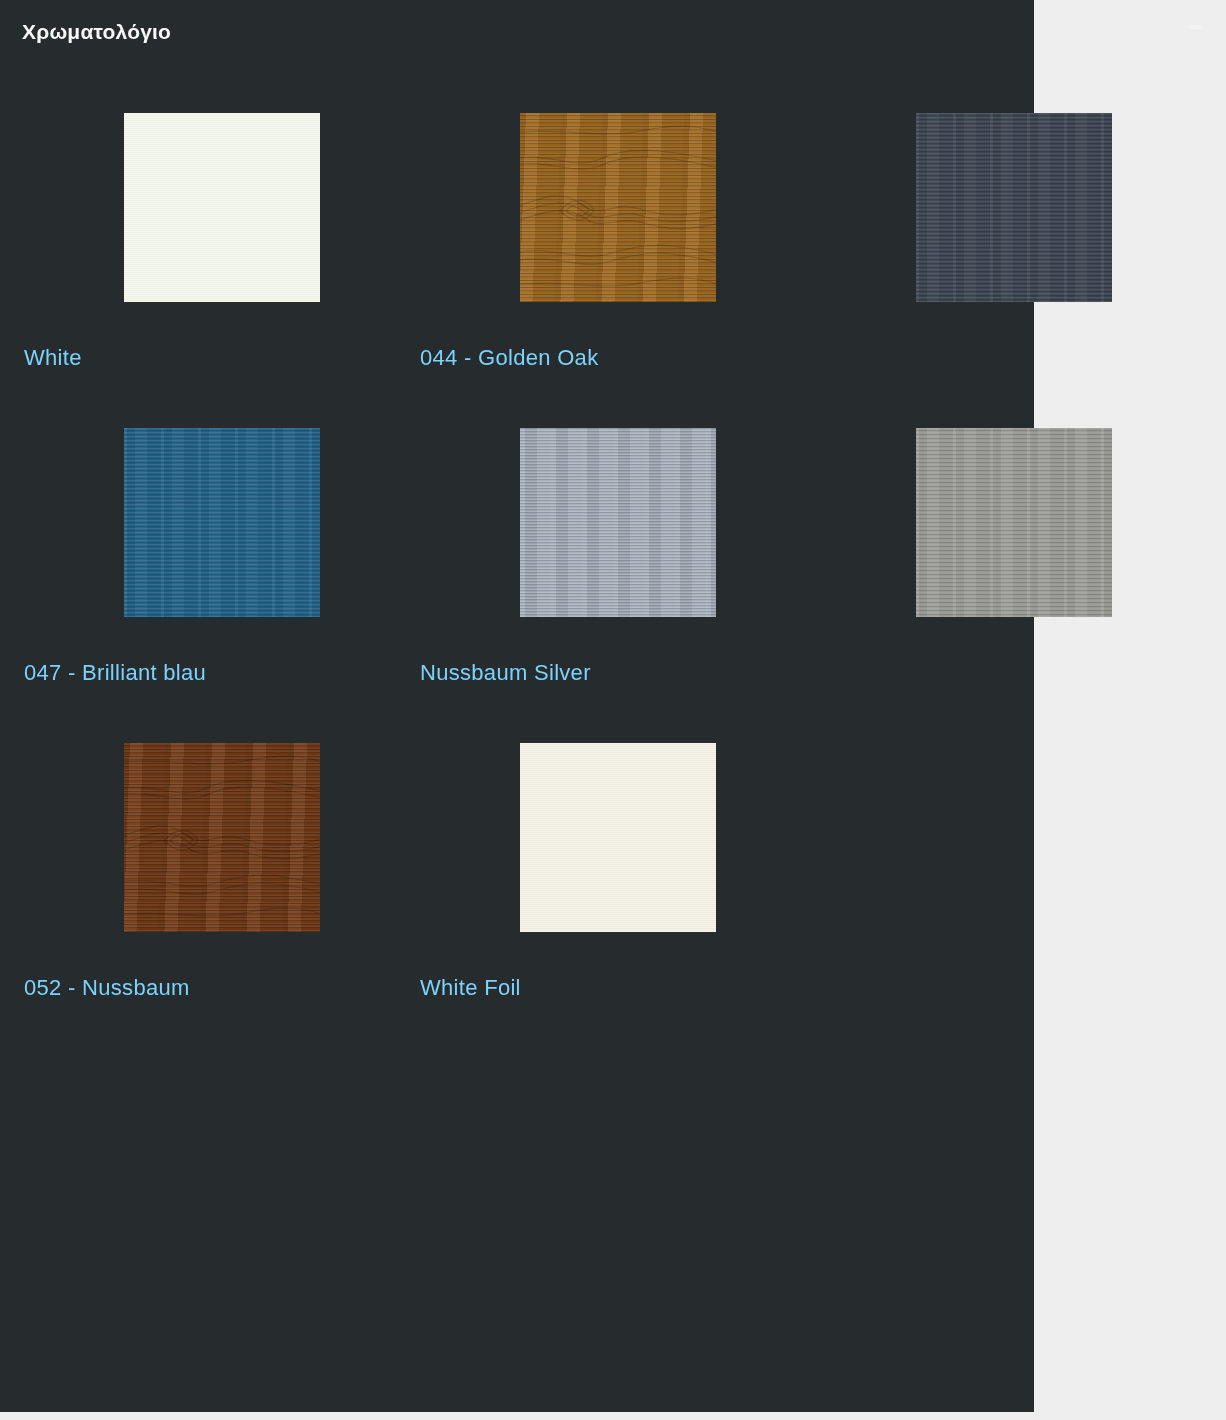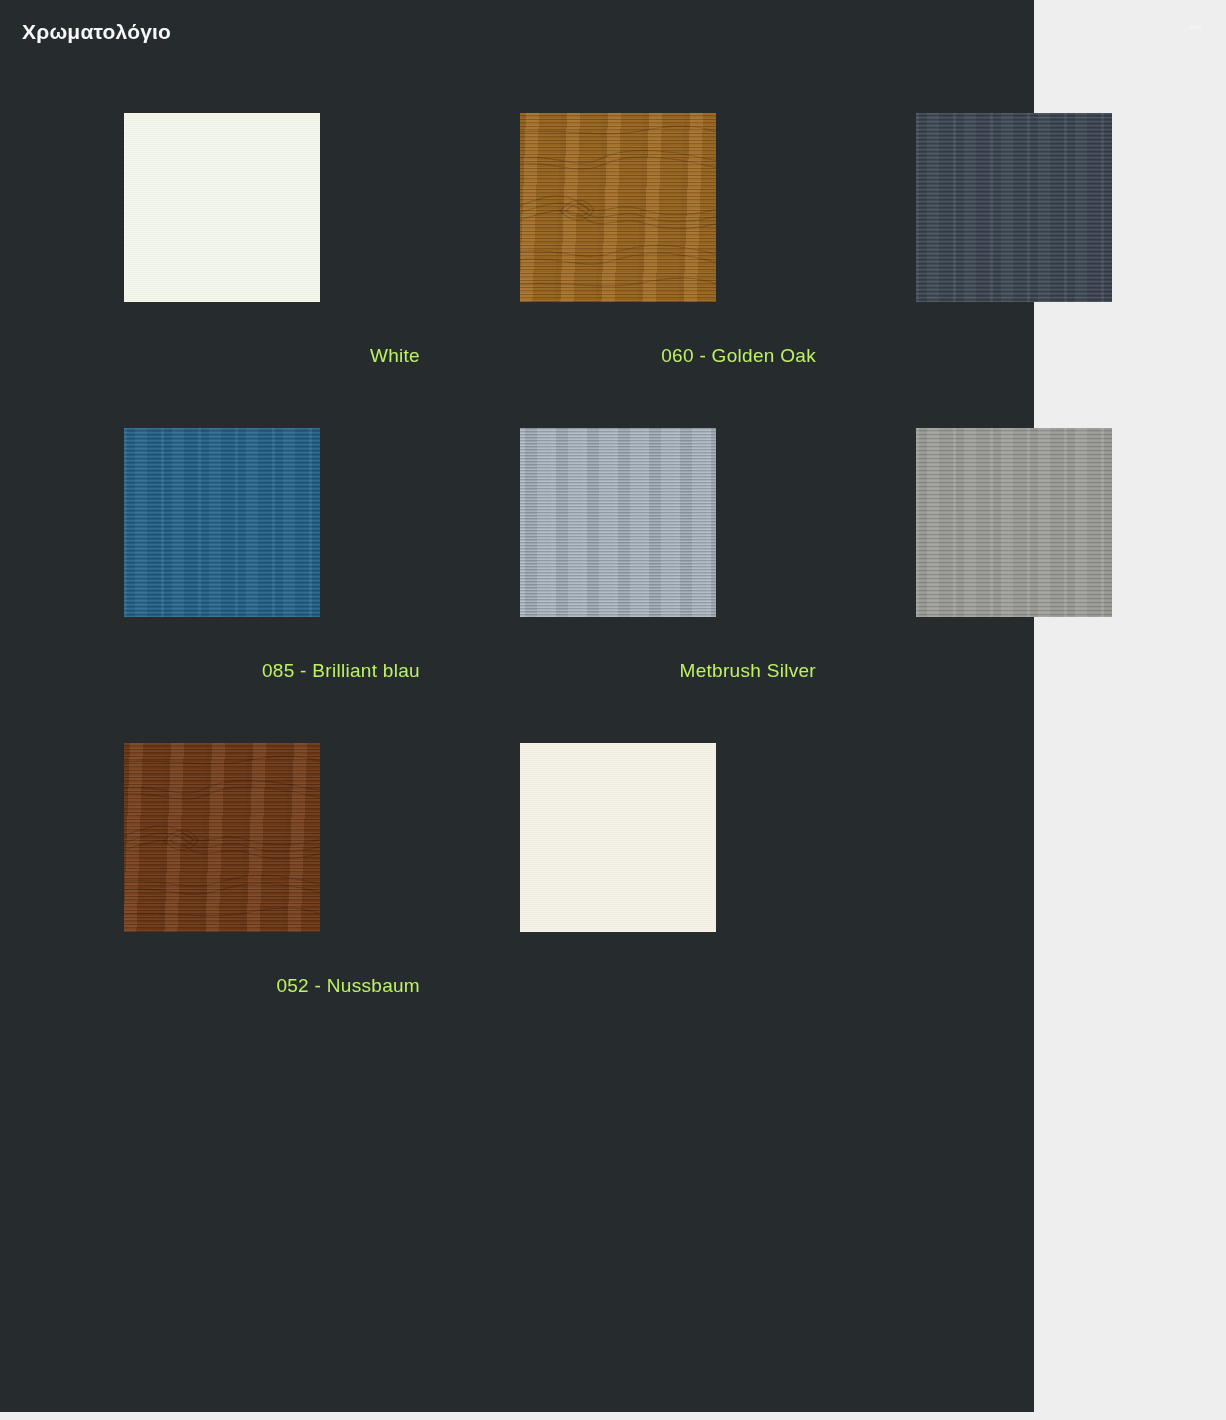--- a/index.html
+++ b/index.html
@@ -87,23 +87,23 @@
   }
   .swatch-chip .grain {
     position: absolute;
     inset: 0;
   }
   .swatch-label {
     position: absolute;
     left: -100px;
     right: -100px;
     top: 232px;
-    text-align: right;
-    font-size: 19px;
-    color: #bef264;
+    text-align: left;
+    font-size: 22px;
+    color: #7dd3fc;
     letter-spacing: 0.3px;
     white-space: nowrap;
   }
 
   
 
   
   .tex-flat .grain {
     background-image:
       repeating-linear-gradient(0deg,
@@ -191,38 +191,38 @@
                 <path d="M-10 110 C 24 100, 44 90, 66 106 C 82 118, 100 102, 124 110 S 174 118, 206 108"></path>
                 <path d="M-10 140 C 34 132, 60 150, 92 140 S 150 128, 206 144"></path>
                 <path d="M-10 148 C 34 140, 60 158, 92 148 S 150 136, 206 152"></path>
                 <path d="M40 98 C 52 84, 66 84, 74 97 C 66 110, 52 110, 40 98 Z"></path>
                 <path d="M46 98 C 54 89, 64 89, 69 97 C 64 105, 54 105, 46 98 Z"></path>
                 <path d="M-10 20 C 40 14, 80 26, 120 18 S 180 12, 206 22"></path>
                 <path d="M-10 172 C 40 166, 80 178, 120 170 S 180 164, 206 174"></path>
               </g>
             </svg>
           </div>
-          <div class="swatch-label">060 - Golden Oak</div>
+          <div class="swatch-label">044 - Golden Oak</div>
         </div>
         <div class="swatch-cell">
           <div class="swatch-chip tex-fineline" style="background-color: rgb(58, 68, 80);">
             <div class="grain"></div>
           </div>
         </div>
         <div class="swatch-cell">
           <div class="swatch-chip tex-fineline" style="background-color: rgb(32, 96, 135);">
             <div class="grain"></div>
           </div>
-          <div class="swatch-label">085 - Brilliant blau</div>
+          <div class="swatch-label">047 - Brilliant blau</div>
         </div>
         <div class="swatch-cell">
           <div class="swatch-chip tex-brushed" style="background-color: rgb(163, 173, 184);">
             <div class="grain"></div>
           </div>
-          <div class="swatch-label">Metbrush Silver</div>
+          <div class="swatch-label">Nussbaum Silver</div>
         </div>
         <div class="swatch-cell">
           <div class="swatch-chip tex-fineline" style="background-color: rgb(155, 156, 151);">
             <div class="grain"></div>
           </div>
         </div>
         <div class="swatch-cell">
           <div class="swatch-chip tex-wood" style="background-color: rgb(115, 58, 22);">
             <div class="grain"></div>
             <svg class="figure" viewBox="0 0 196 189" preserveAspectRatio="none" xmlns="http://www.w3.org/2000/svg">
@@ -240,17 +240,18 @@
                 <path d="M-10 172 C 40 166, 80 178, 120 170 S 180 164, 206 174"></path>
               </g>
             </svg>
           </div>
           <div class="swatch-label">052 - Nussbaum</div>
         </div>
         <div class="swatch-cell">
           <div class="swatch-chip tex-flat" style="background-color: rgb(246, 244, 232);">
             <div class="grain"></div>
           </div>
+          <div class="swatch-label">White Foil</div>
         </div>
       </div>
 
   </div>
 </div>
 
 </body></html>

